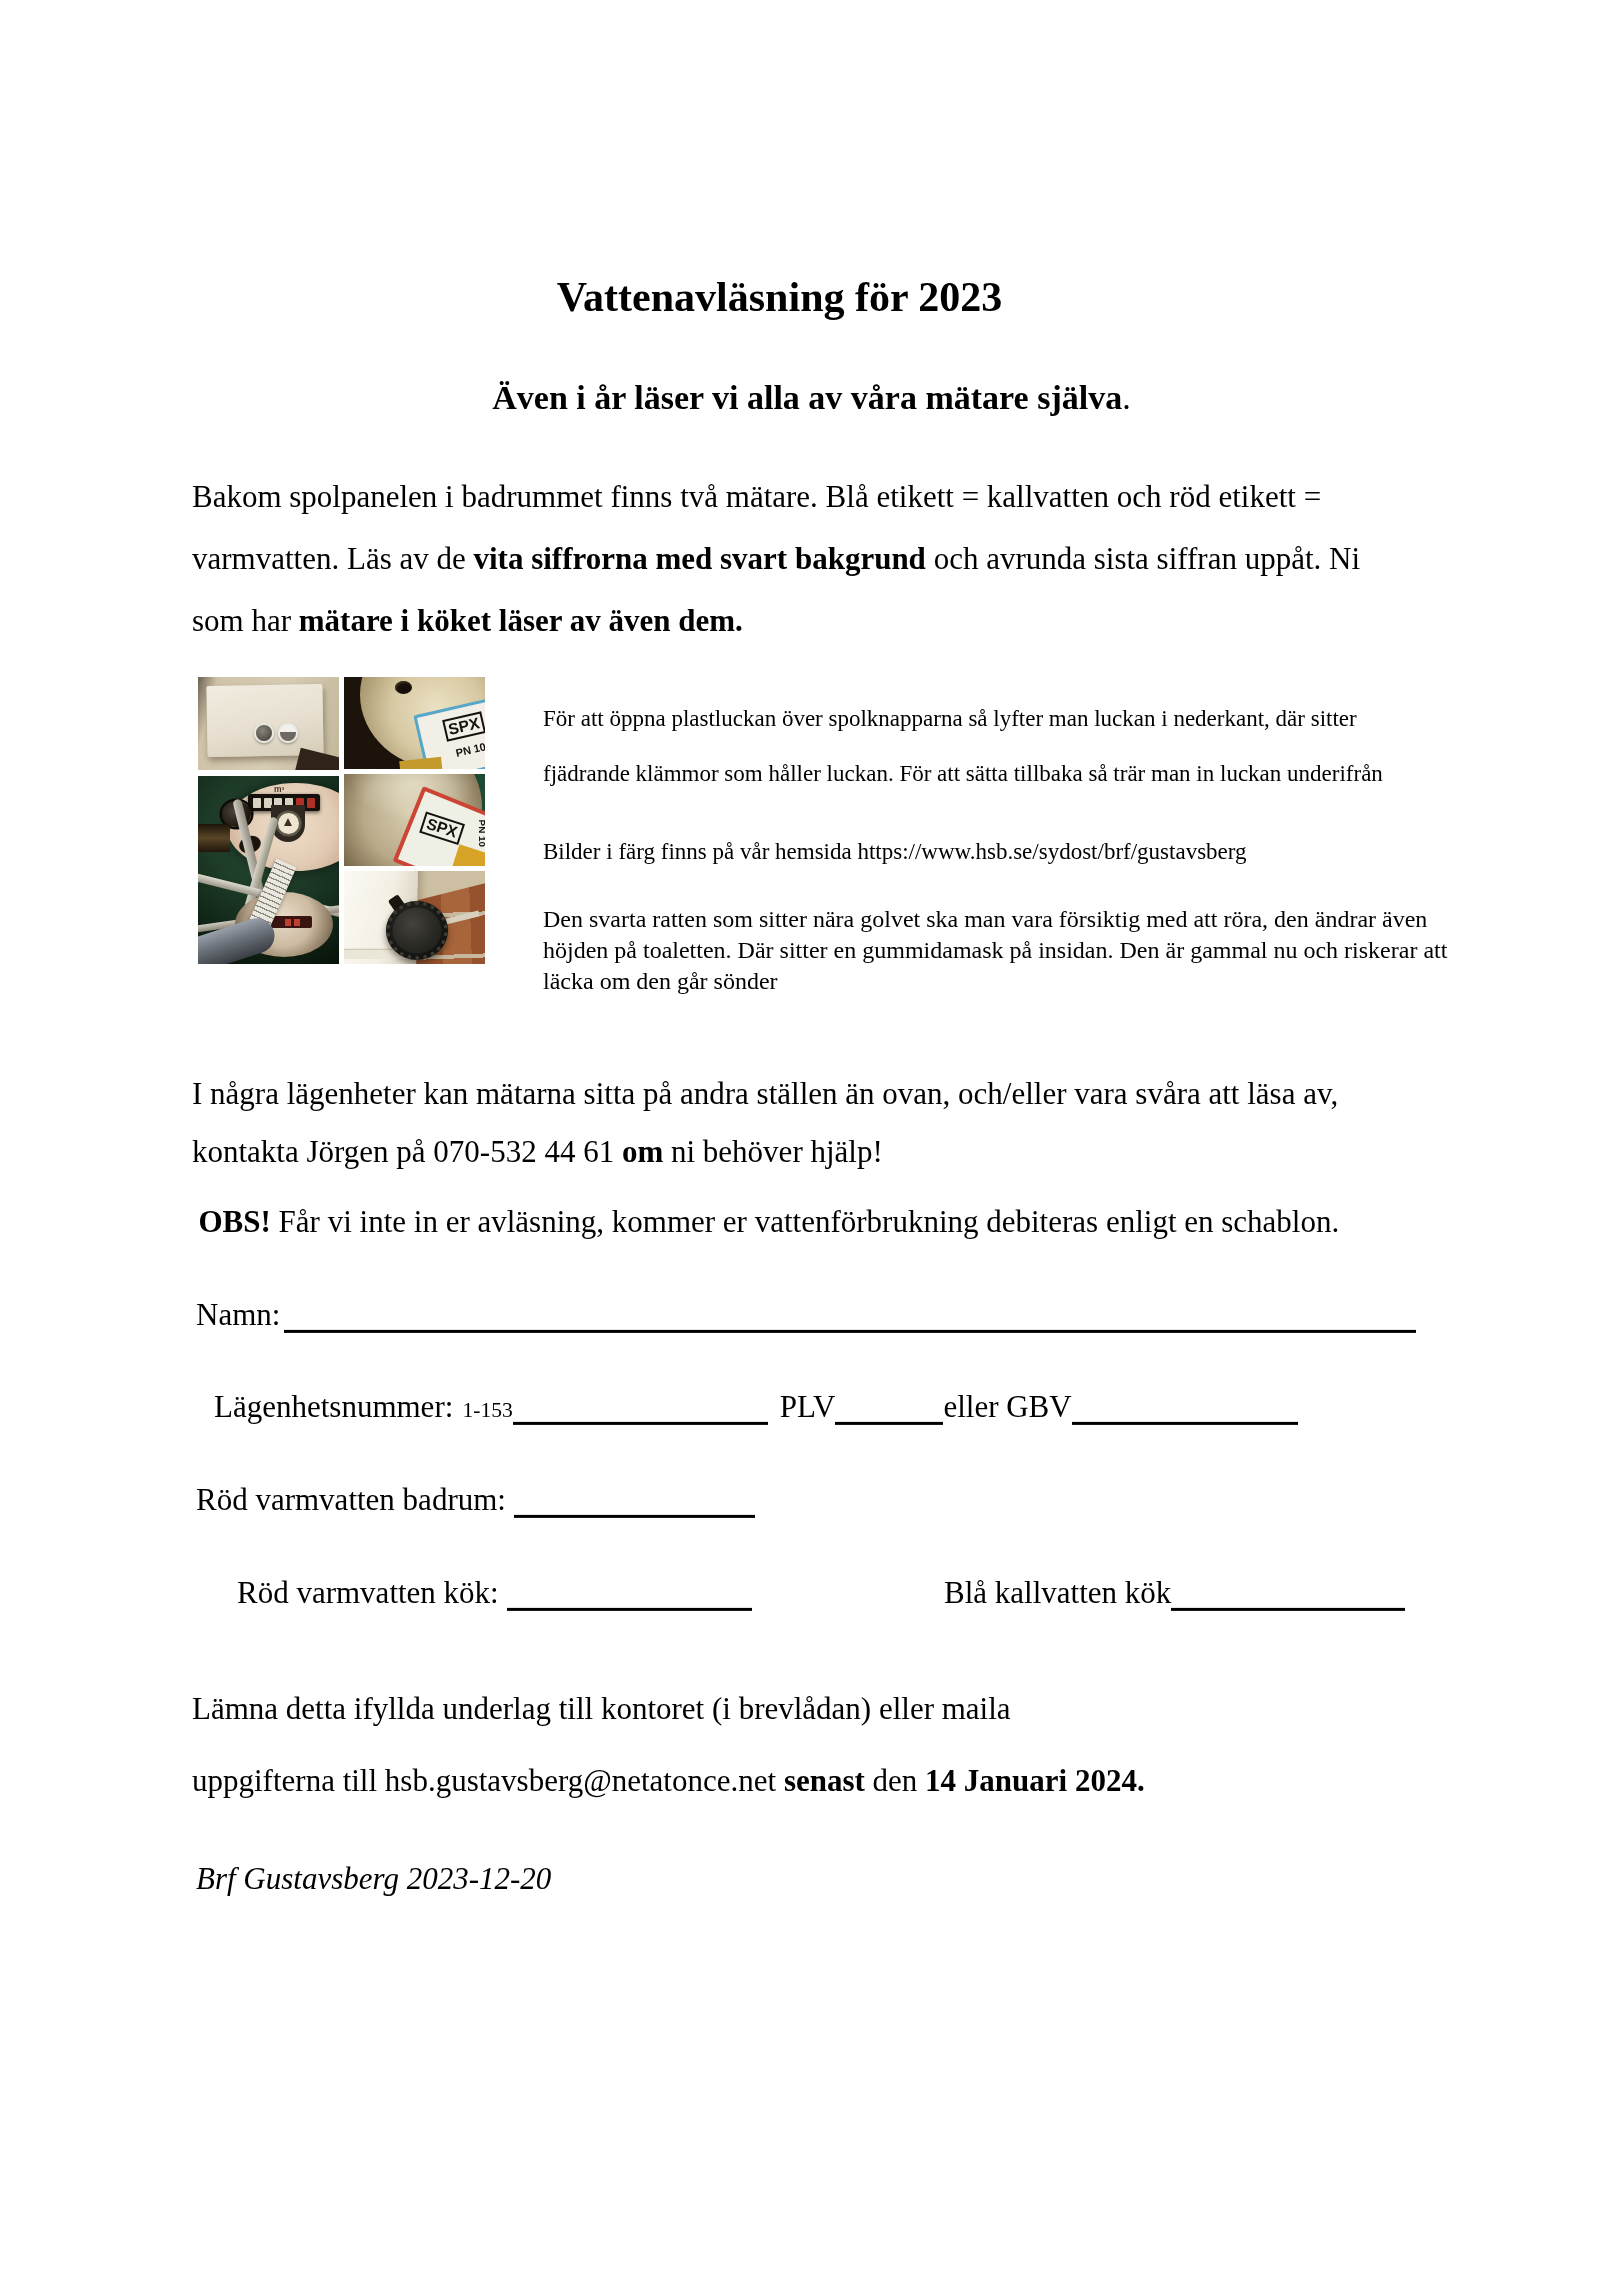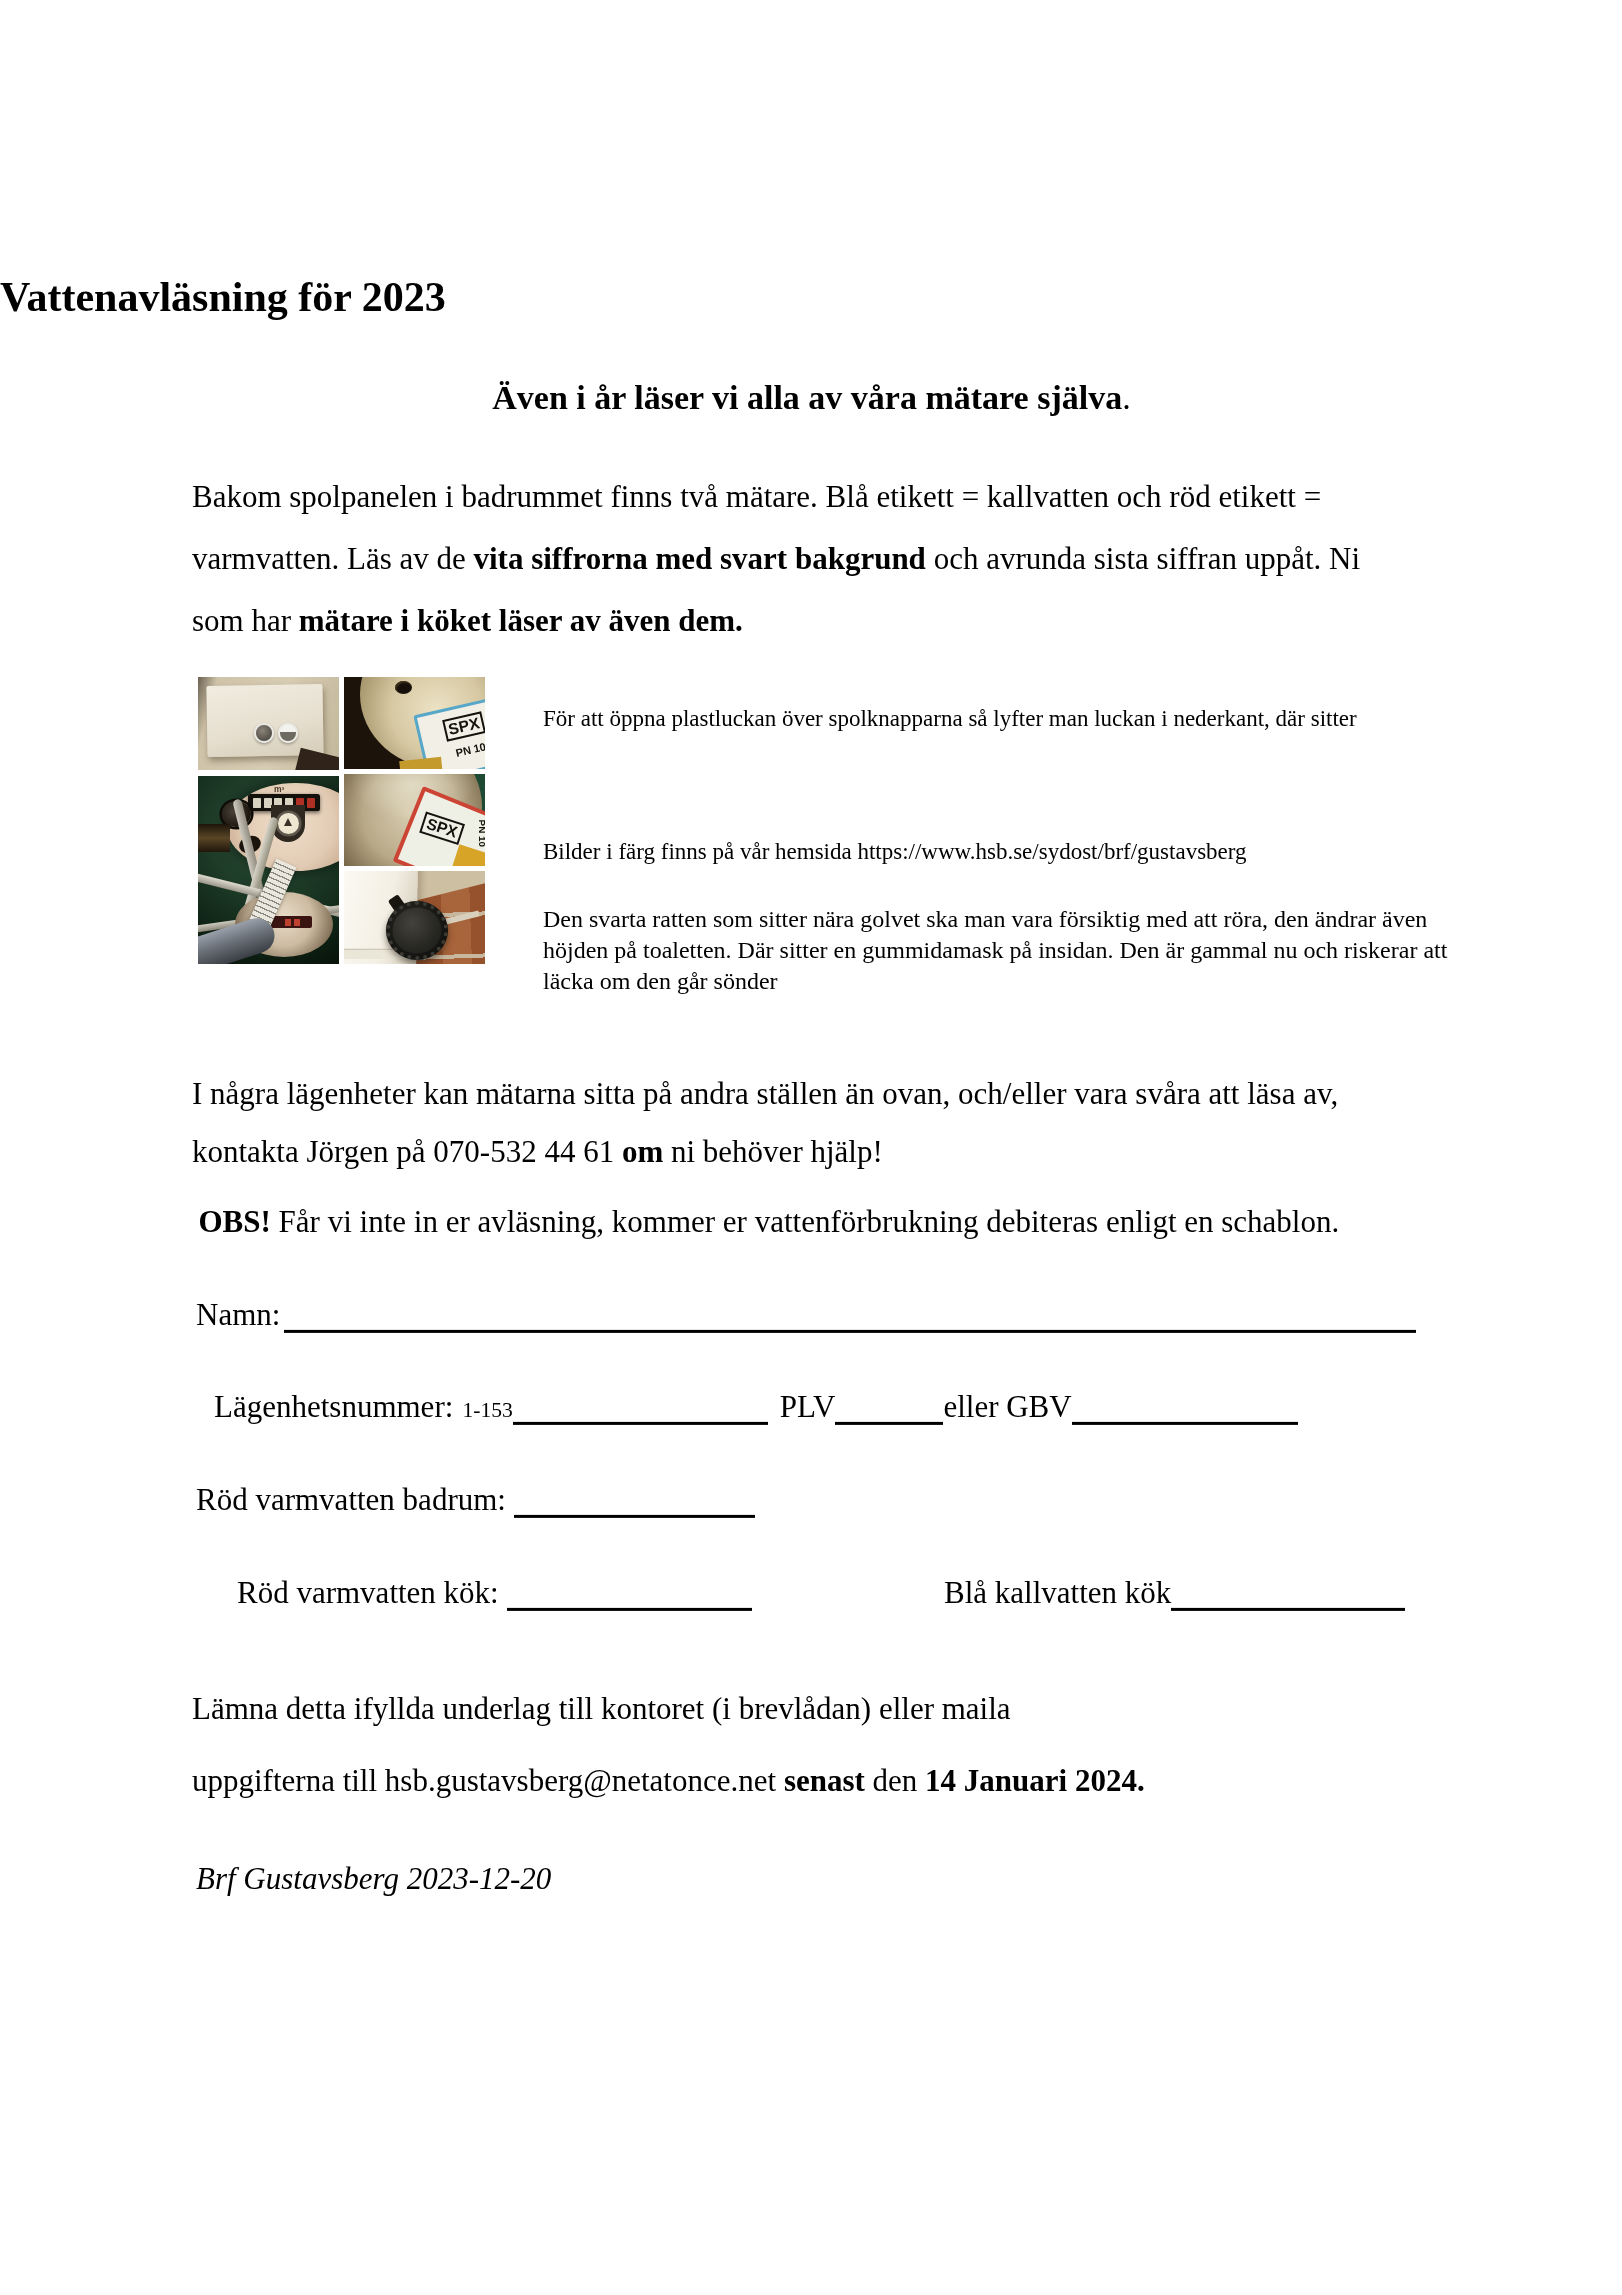--- a/index.html
+++ b/index.html
@@ -1,19 +1,19 @@
 <!DOCTYPE html>
 <html style="font-size:10.5px"><head>
 <meta charset="utf-8">
 <style>
   html,body{margin:0;padding:0;background:#ffffff;}
   .page{position:relative;width:1623px;height:2295px;background:#ffffff;overflow:hidden;
         font-family:"Liberation Serif","DejaVu Serif",serif;color:#000;}
   .abs{position:absolute;}
-  .title{top:243px;left:0;width:1559px;font-size:42px;line-height:52px;font-weight:700;}
+  .title{top:243px;left:0;width:1559px;text-align:center;font-size:42px;line-height:52px;font-weight:700;}
   .subtitle{top:377px;left:0;width:1623px;text-align:center;font-size:34px;line-height:42px;}
   .subtitle b{font-weight:700;}
   .para{left:192px;width:1315px;font-size:31px;}
   .intro{top:466px;line-height:62px;}
   .help{top:1065px;line-height:58px;}
   .notice{top:1203px;line-height:37px;padding-left:6.5px;}
   .submit{top:1673px;line-height:72px;}
   .footer{top:1860px;left:196px;font-size:31px;font-style:italic;line-height:37px;}
   p{margin:0;}
   b{font-weight:700;}
@@ -221,20 +221,21 @@
       <div class="bb"></div>
       <div class="bb2"></div>
       <div class="stem"></div>
       <div class="knob"></div>
       <div class="knurl"></div>
     </div>
   </div>
 
   <p class="abs note note1">
     <span>För att öppna plastluckan över spolknapparna så lyfter man luckan i nederkant, där sitter</span><br>
+    <span>fjädrande klämmor som håller luckan. För att sätta tillbaka så trär man in luckan underifrån</span>
   </p>
   <p class="abs note note2">
     <span>Bilder i färg finns på vår hemsida </span><span>https://www.hsb.se/sydost/brf/gustavsberg</span>
   </p>
   <p class="abs note note3">
     <span>Den svarta ratten som sitter nära golvet ska man vara försiktig med att röra, den ändrar även</span><br>
     <span>höjden på toaletten. Där sitter en gummidamask på insidan. Den är gammal nu och riskerar att</span><br>
     <span>läcka om den går sönder</span>
   </p>
 

